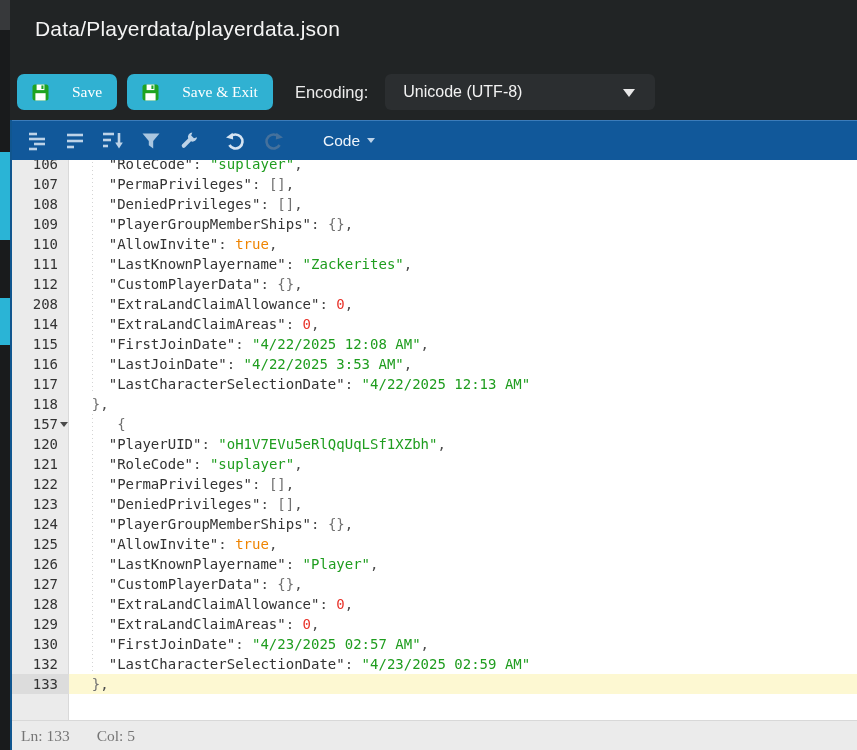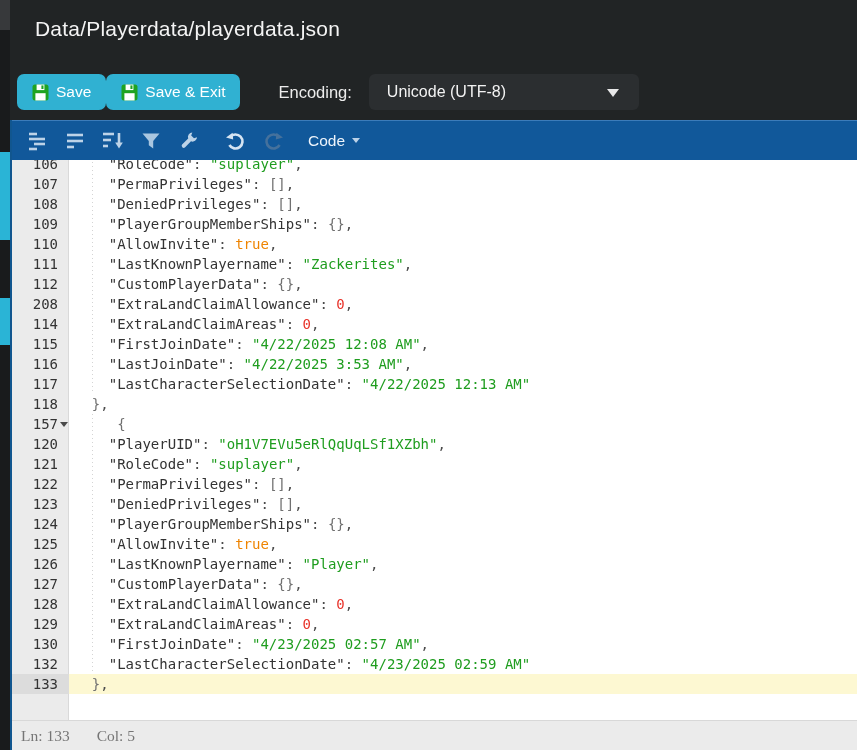--- a/index.html
+++ b/index.html
@@ -22,42 +22,42 @@
   .rail .seg{position:absolute;left:0;width:10px}
   .seg-top{top:0;height:30px;background:#37393b}
   .seg-cyan1{top:152px;height:88px;background:var(--rail-cyan)}
   .seg-cyan2{top:298px;height:47px;background:var(--rail-cyan)}
 
   
   .header{position:absolute;left:10px;top:0;width:847px;height:120px;background:#212425}
   .file-title{position:absolute;left:25px;top:17px;color:#f4f4f4;font-size:21px;
     letter-spacing:.2px;font-weight:400}
   .controls{position:absolute;left:7px;top:74px;display:flex;align-items:center}
-  .btn{display:flex;align-items:center;gap:7px;height:36px;padding:0 15px;
+  .btn{display:flex;align-items:center;gap:23px;height:36px;padding:0 15px;
     background:var(--accent-cyan);border:none;border-radius:7px;color:#fff;
-    font-size:15.5px;font-family:Liberation Sans, sans-serif;cursor:pointer}
-  .btn + .btn{}
-  .enc-label{color:#ececec;font-size:16.5px;margin-left:38px}
+    font-size:15.5px;font-family:Liberation Serif, serif;cursor:pointer}
+  .btn + .btn{margin-left:10px}
+  .enc-label{color:#ececec;font-size:16.5px;margin-left:22px}
   .enc-select{position:relative;margin-left:17px;width:270px;height:36px;background:#2b2e30;
     border-radius:6px;color:#f2f2f2;font-size:16px;display:flex;align-items:center;
     padding-left:18px;cursor:pointer}
   .enc-caret{position:absolute;right:20px;top:15px;width:0;height:0;
     border-left:6px solid transparent;border-right:6px solid transparent;
     border-top:8px solid #e8e8e8}
 
   
   .editor{position:absolute;left:10px;top:120px;width:847px;height:630px;
     border-left:2px solid #11568f;background:#fff}
   .menu{position:relative;height:40px;background:var(--menu-blue);
     border-top:1px solid #3c7cba;display:flex;align-items:center;padding-left:12px;gap:12px}
   .mbtn{width:26px;height:26px;background:transparent;border:none;display:flex;
     align-items:center;justify-content:center;cursor:pointer;padding:0}
   .mbtn svg{display:block}
   .mbtn.undo{margin-left:8px}
-  .mode{margin-left:10px;display:flex;align-items:center;gap:7px;background:transparent;
+  .mode{margin-left:25px;display:flex;align-items:center;gap:7px;background:transparent;
     border:none;cursor:pointer;color:#eef4fb;font-size:15.5px;font-family:"Liberation Sans",sans-serif}
   .mode-caret{width:0;height:0;border-left:4px solid transparent;border-right:4px solid transparent;
     border-top:5px solid #bcd2e8}
 
   
   .code-viewport{position:relative;height:560px;overflow:hidden;background:#fff}
   .gutter-bg{position:absolute;left:0;top:0;bottom:0;width:57px;background:#ebebeb;
     border-right:1px solid #d9d9d9}
   .code-rows{position:absolute;left:0;right:0;top:-6px}
   .code-row{display:flex;height:20px;line-height:20px;

